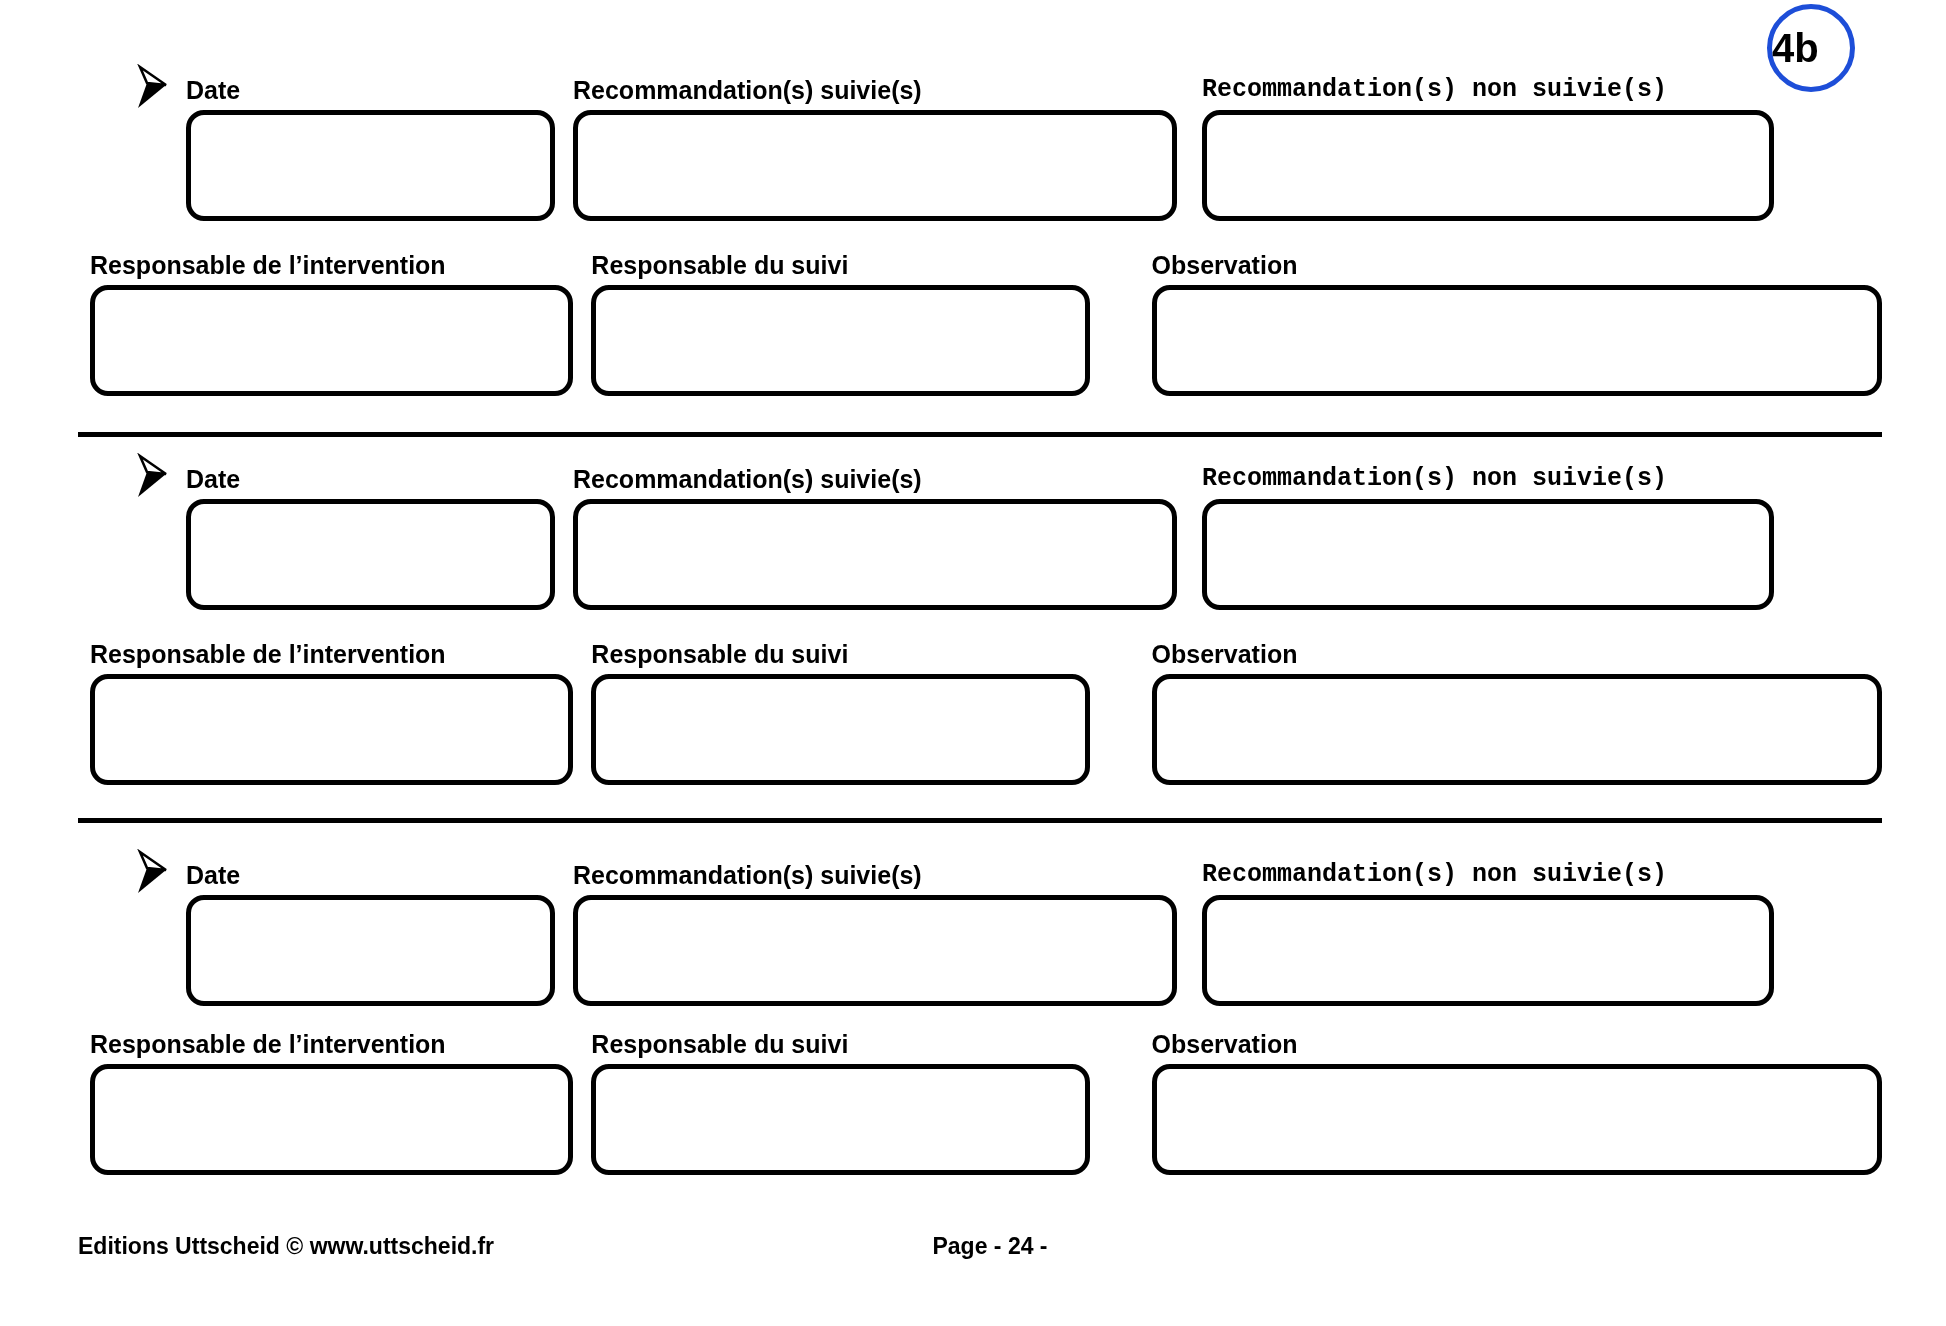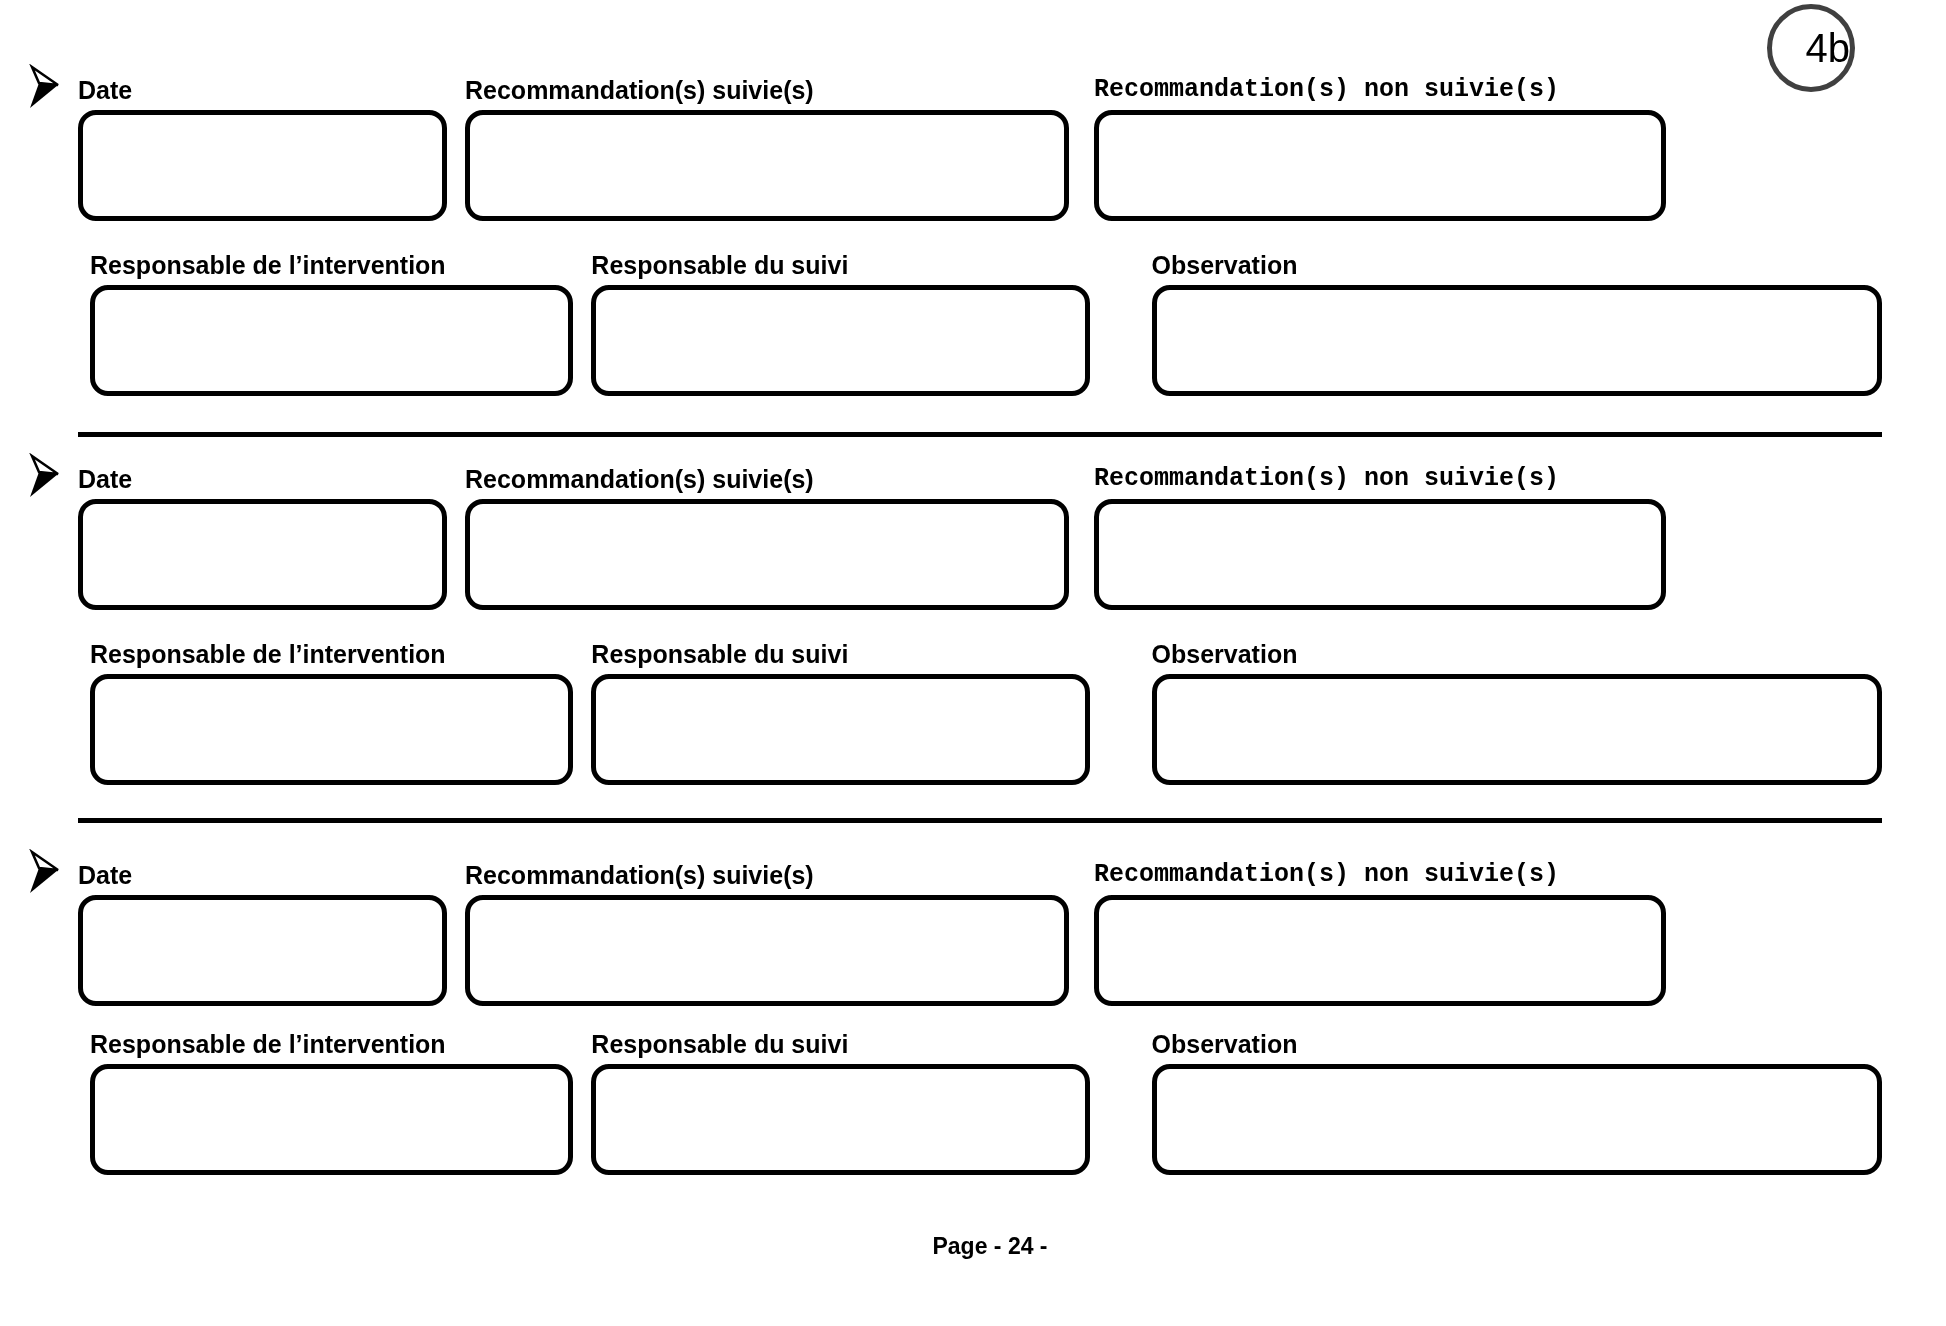--- a/index.html
+++ b/index.html
@@ -10,23 +10,23 @@
     font-family: "Liberation Sans", sans-serif;
     position: relative;
     overflow: hidden;
   }
   .page { position: absolute; inset: 0; background: #ffffff; }
 
   
   .badge {
     position: absolute; left: 1767px; top: 4px;
     width: 88px; height: 88px;
-    border: 5px solid #404040; border-radius: 50%;
-    display: flex; align-items: center; justify-content: flex-end;
-    font-size: 40px; font-weight: normal;
+    border: 5px solid #1d4ed8; border-radius: 50%;
+    display: flex; align-items: center; justify-content: flex-start;
+    font-size: 40px; font-weight: bold;
     background: #fff;
   }
 
   .content { position: absolute; left: 78px; top: 0; width: 1804px; }
 
   .row { display: flex; align-items: flex-start; }
   .field { position: relative; }
   .field .label {
     display: block;
     font-size: 25px; font-weight: bold;
@@ -43,21 +43,21 @@
 
   
   .r1 .c1 { width: 369px; margin-right: 18px; }
   .r1 .c2 { width: 604px; margin-right: 25px; }
   .r1 .c3 { width: 572px; font-family: Liberation Mono, monospace; }
   
   .r2 .c1 { width: 499px; margin-right: 18px; padding-left: 12px; }
   .r2 .c2 { width: 502px; margin-right: 38px; }
   .r2 .c3 { width: 760px; padding-left: 24px; }
 
-  .section .r1 { margin-top: 8px; }
+  .section .r1 { margin-top: 8px; justify-content: center; }
   .section .r2 { margin-top: 28px; }
 
   .sec1 { margin-top: 74px; }
   .divider {
     height: 5px; background: #000;
     margin-top: 36px;
   }
   .sec2 { margin-top: 26px; }
   .div2 { margin-top: 33px; }
   .sec3 { margin-top: 36px; }
@@ -206,20 +206,21 @@
           <div class="box"></div>
         </div>
         <div class="field c3">
           <span class="label">Observation</span>
           <div class="box"></div>
         </div>
       </div>
     </section>
 
     <div class="footer">
+      <span class="publisher">Editions Uttscheid © www.uttscheid.fr</span>
       <span class="pagebox">
         <span class="page-label">Page</span>
         <span class="page-number">- 24 -</span>
       </span>
     </div>
 
   </div>
 </div>
 
 </body></html>

